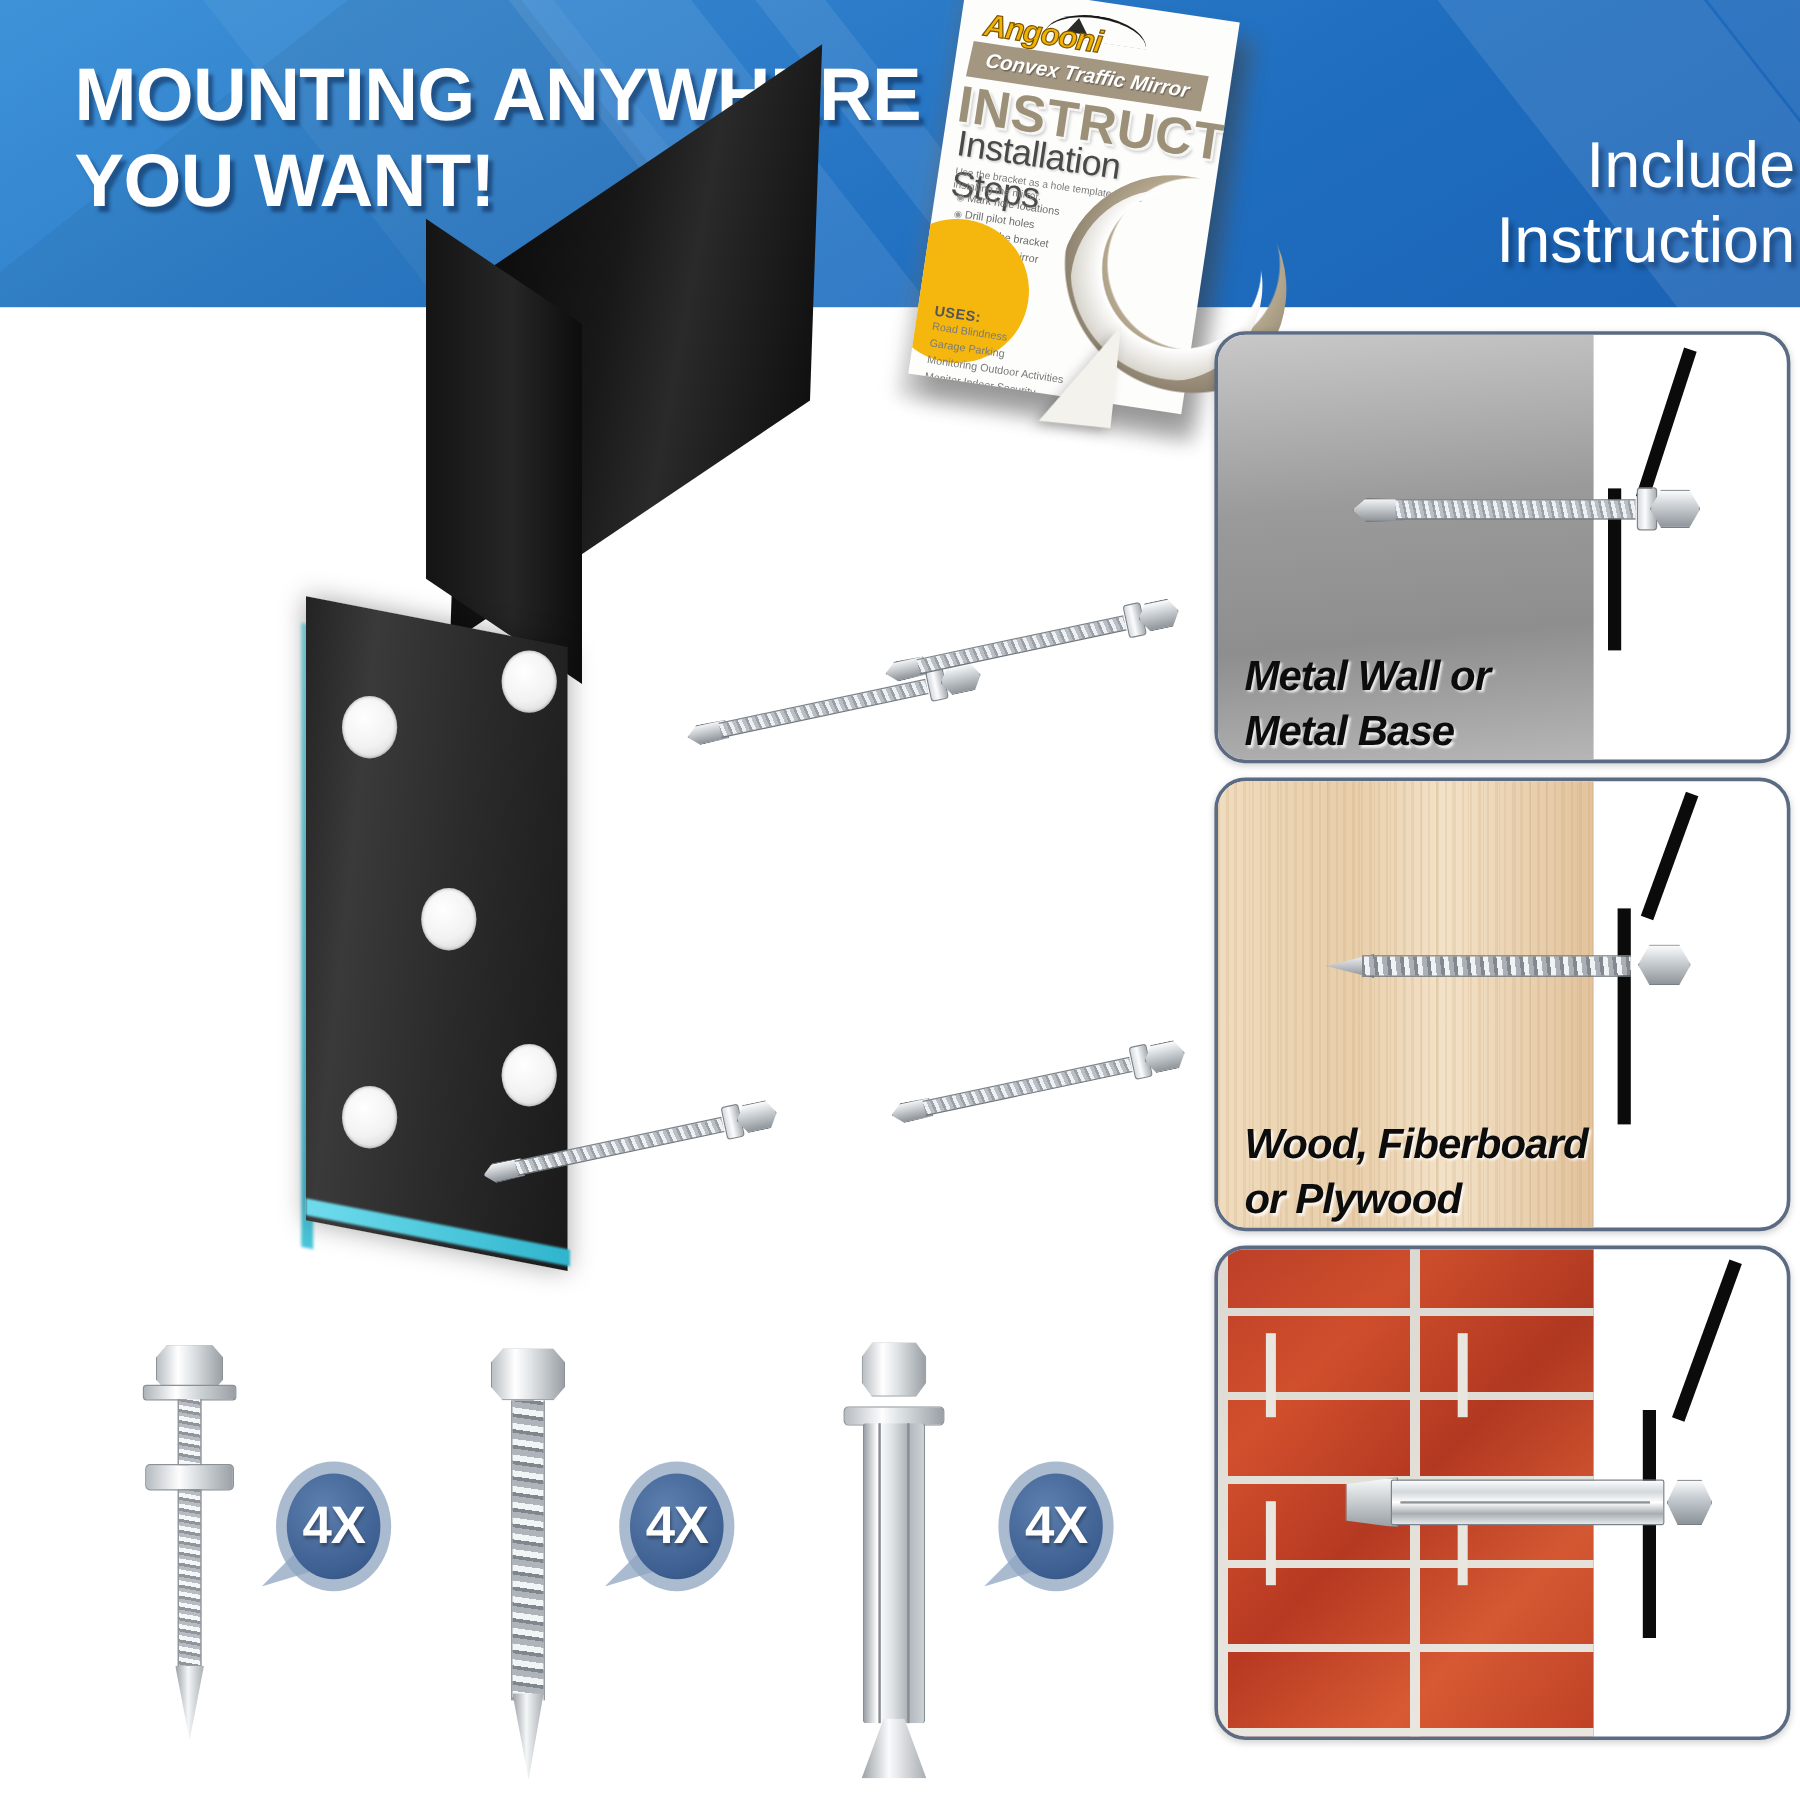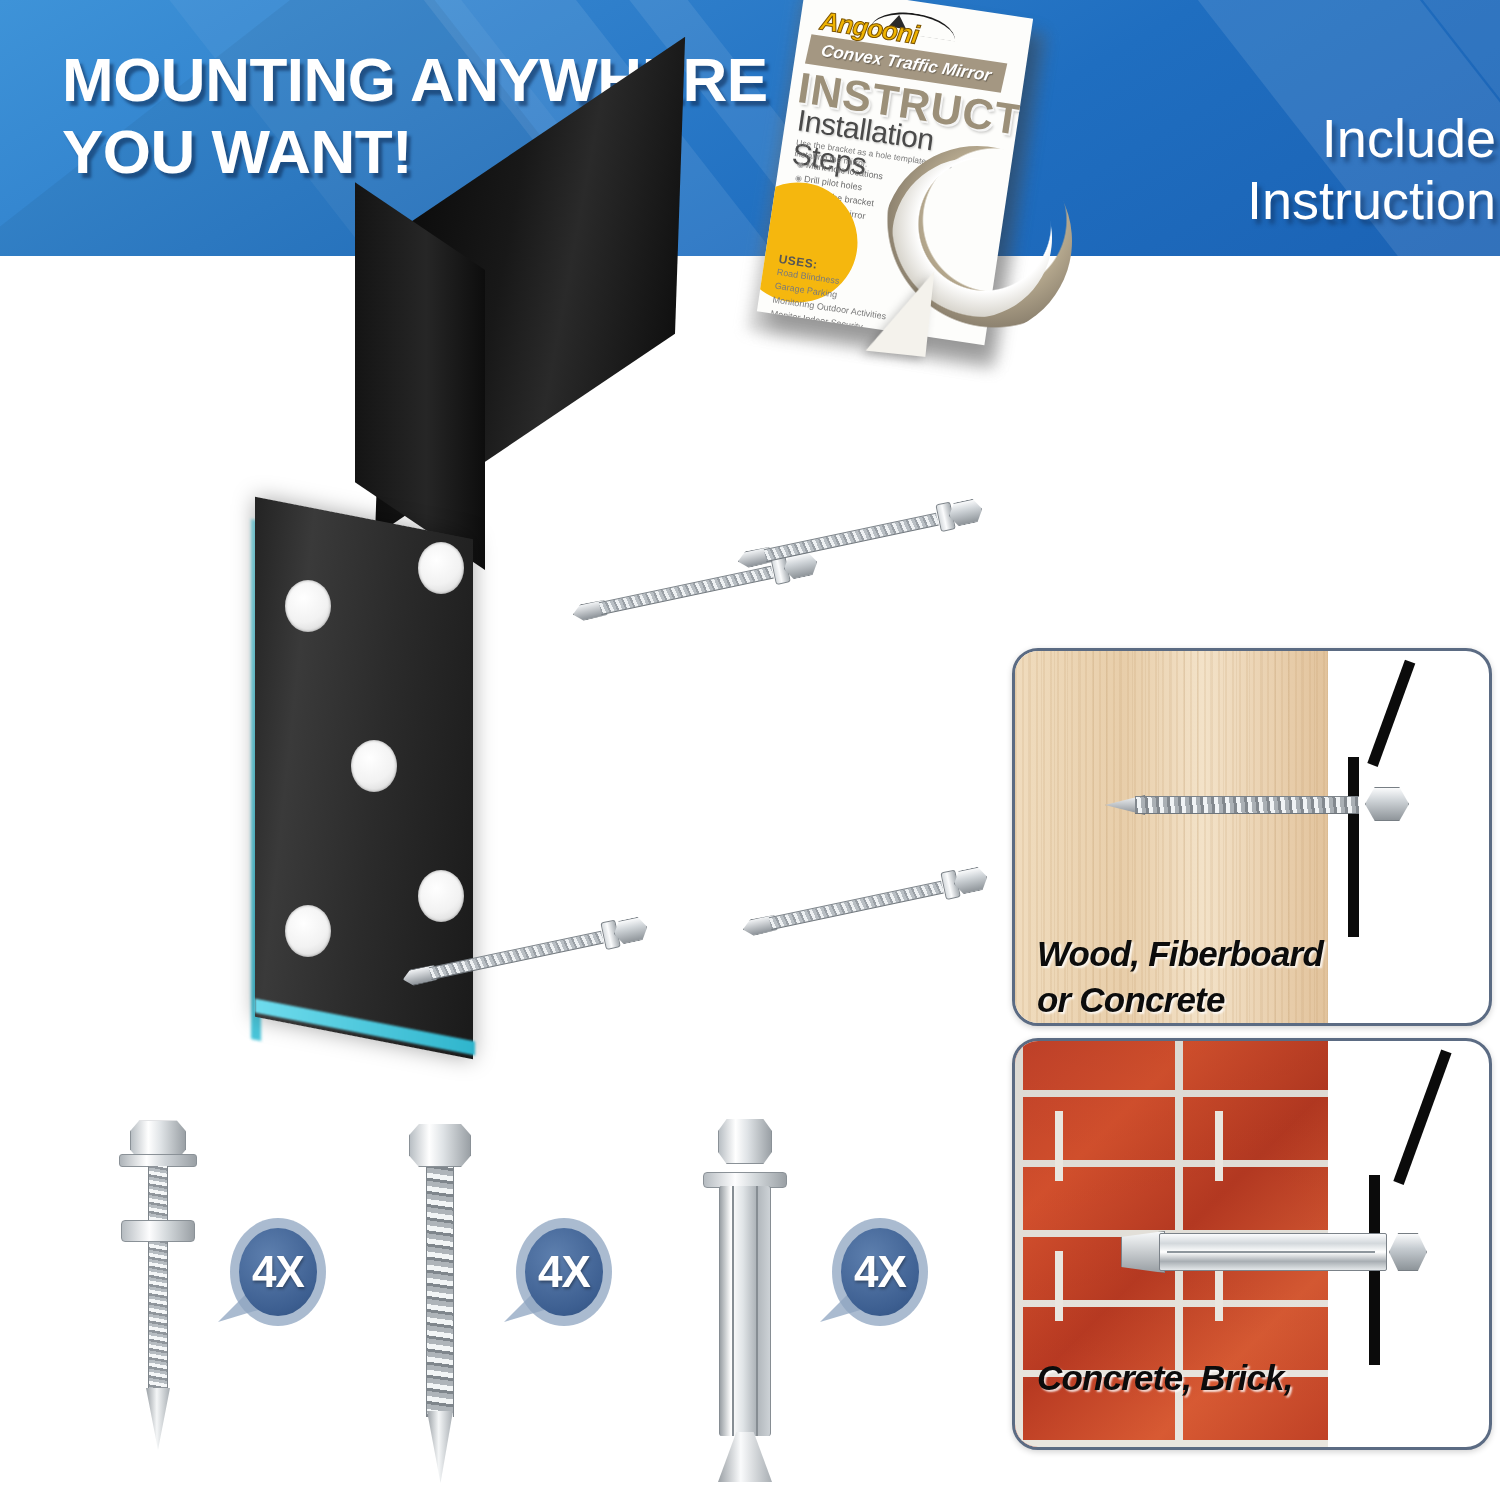--- a/index.html
+++ b/index.html
@@ -319,55 +319,69 @@
       <div class="hex"></div>
     </div>
     <div class="screw sc-d">
       <div class="tip"></div>
       <div class="shank"></div>
       <div class="washer"></div>
       <div class="hex"></div>
     </div>
   </div>
 
+  <div class="panel p1">
+    <div class="surface surf-metal"></div>
+    <div class="mirror-arm arm-diag" style="left:348px; top:6px; height:130px; transform:rotate(18deg);"></div>
+    <div class="mirror-arm arm-v" style="left:325px; top:128px; height:135px;"></div>
+    <div class="screw" style="left:112px; top:128px; width:290px; height:34px;">
+      <div class="tip" style="top:8px;height:20px;width:42px;"></div>
+      <div class="shank" style="left:36px;top:9px;right:54px;height:17px;"></div>
+      <div class="washer" style="right:36px;top:-1px;width:17px;height:36px;"></div>
+      <div class="hex" style="width:42px;height:32px;top:1px;"></div>
+    </div>
+    <div class="panel-label" style="bottom: 46px; height: 46px; background: none;">
+      <span>Metal Wall or</span>
+    </div>
+    <div class="panel-label" style="height:46px;background:none;">
+      <span>Metal Base</span>
+    </div>
+  </div>
 
   <div class="panel p2">
     <div class="surface surf-wood"></div>
     <div class="mirror-arm arm-diag" style="left:352px; top:4px; height:110px; transform:rotate(20deg);"></div>
     <div class="mirror-arm arm-v" style="left:333px; top:106px; height:180px;"></div>
     <div class="screw" style="left:90px; top:136px; width:310px; height:34px;">
       <div class="tip" style="top:8px;height:20px;width:40px;clip-path:polygon(0% 50%,100% 0%,100% 100%);"></div>
       <div class="shank" style="left:30px;top:9px;right:56px;height:18px;
                   background:repeating-linear-gradient(84deg,#82888e 0 3px,#f0f3f5 3px 7px,#aab0b5 7px 11px);"></div>
       <div class="hex" style="width:44px;height:34px;top:0;right:6px;"></div>
     </div>
     <div class="panel-label" style="bottom: 46px; height: 46px; background: none; margin-top: 19px;">
       <span>Wood, Fiberboard</span>
     </div>
     <div class="panel-label" style="height:46px;background:none;">
-      <span>or Concrete</span>
+      <span>or Plywood</span>
     </div>
   </div>
 
   <div class="panel p3">
     <div class="surface surf-brick">
       <div class="brick-off2"></div>
       <div class="brick-off3"></div>
     </div>
     <div class="mirror-arm arm-diag" style="left:378px; top:2px; height:140px; transform:rotate(20deg);"></div>
     <div class="mirror-arm arm-v" style="left:354px; top:134px; height:190px;"></div>
     <div class="anchor" style="left:92px; top:188px; width:320px;">
       <div class="cone"></div>
       <div class="sleeve"></div>
       <div class="slot"></div>
       <div class="nut"></div>
     </div>
-    <div class="panel-label" style="bottom: 46px; height: 46px; background: none;">
-      <span>Concrete, Brick,</span>
-    </div>
   </div>
 
   <div class="hw" style="left:118px; top:1120px; width:80px; height:340px;">
     <div class="hw-head-hex"></div>
     <div class="hw-flange"></div>
     <div class="hw-shank" style="top:46px; width:20px; height:230px;"></div>
     <div class="hw-washer" style="top:100px;"></div>
     <div class="hw-point" style="top:268px;"></div>
   </div>
   <div class="badge" style="left:230px; top:1218px;">

